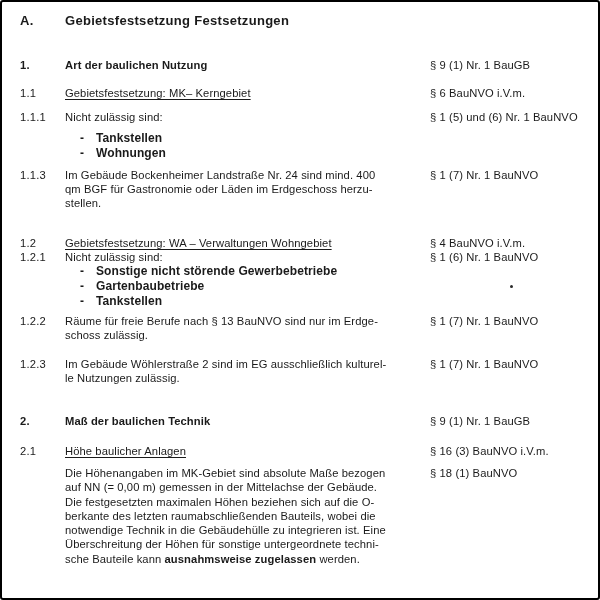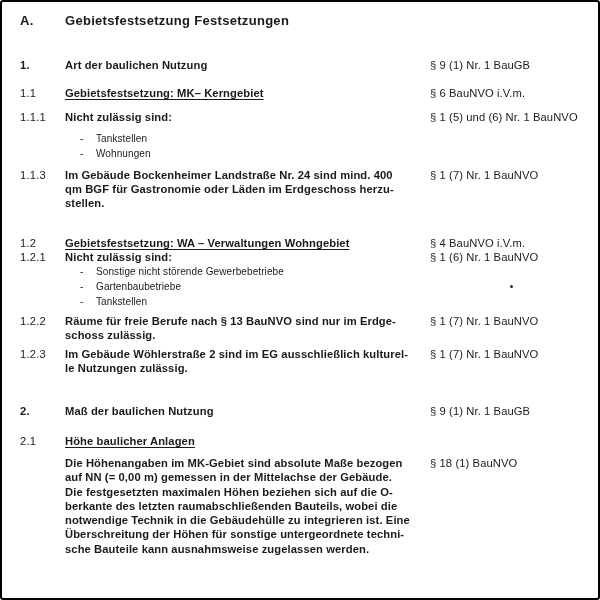--- a/index.html
+++ b/index.html
@@ -18,31 +18,31 @@
     overflow: hidden;
   }
 
   .row {
     display: grid;
     grid-template-columns: 45px 365px 1fr;
     align-items: start;
   }
 
   .num  { font-size: 11.2px; line-height: 14px; letter-spacing: .2px; }
-  .txt  { font-size: 11.2px; line-height: 14px; white-space: pre-line; letter-spacing: .1px; font-weight: bold; }
+  .txt  { font-size: 11.2px; line-height: 14px; white-space: pre-line; letter-spacing: .1px; }
   .ref  { font-size: 11.2px; line-height: 14px; padding-left: 0px; letter-spacing: .1px; }
 
   .bold { font-weight: bold; }
   .ul   { text-decoration: underline; text-underline-offset: 2px; }
 
   .doc-title .num, .doc-title .txt { font-size: 13px; font-weight: bold; letter-spacing: .3px; }
 
   .para { line-height: 14.3px; }
 
-  .li { padding-left: 15px; font-size: 10px; line-height: 15px; letter-spacing: .1px; }
+  .li { padding-left: 15px; font-size: 12px; line-height: 15px; letter-spacing: .1px; font-weight: bold; }
   .li .dash { display: inline-block; width: 16px; }
 
   .artifact-dot {
     position: absolute; left: 508px; top: 283px;
     width: 3px; height: 3px; background: #2a2a2a; border-radius: 50%;
   }
 </style>
 </head>
 <body>
 
@@ -111,36 +111,37 @@
     <span class="ref"></span>
   </div>
 
   <div class="row" style="margin-top:5px">
     <span class="num">1.2.2</span>
     <span class="txt">Räume für freie Berufe nach § 13 BauNVO sind nur im Erdge-
 schoss zulässig.</span>
     <span class="ref">§ 1 (7) Nr. 1 BauNVO</span>
   </div>
 
-  <div class="row" style="margin-top:5px">
+  <div class="row" style="margin-top:15px">
     <span class="num">1.2.3</span>
     <span class="txt">Im Gebäude Wöhlerstraße 2 sind im EG ausschließlich kulturel-
 le Nutzungen zulässig.</span>
     <span class="ref">§ 1 (7) Nr. 1 BauNVO</span>
   </div>
 
   <div class="row" style="margin-top:29px">
     <span class="num bold">2.</span>
-    <span class="txt bold">Maß der baulichen Nutzung</span>
+    <span class="txt bold">Maß der baulichen Technik</span>
     <span class="ref">§ 9 (1) Nr. 1 BauGB</span>
   </div>
 
   <div class="row" style="margin-top:16px">
     <span class="num">2.1</span>
     <span class="txt ul">Höhe baulicher Anlagen</span>
+    <span class="ref">§ 16 (3) BauNVO i.V.m.</span>
   </div>
 
   <div class="row" style="margin-top:8px">
     <span class="num"></span>
     <span class="txt para"><span>Die Höhenangaben im MK-Gebiet sind absolute Maße bezogen
 auf NN (= 0,00 m) gemessen in der Mittelachse der Gebäude.
 Die festgesetzten maximalen Höhen beziehen sich auf die O-
 berkante des letzten raumabschließenden Bauteils, wobei die
 notwendige Technik in die Gebäudehülle zu integrieren ist. Eine
 Überschreitung der Höhen für sonstige untergeordnete techni-

